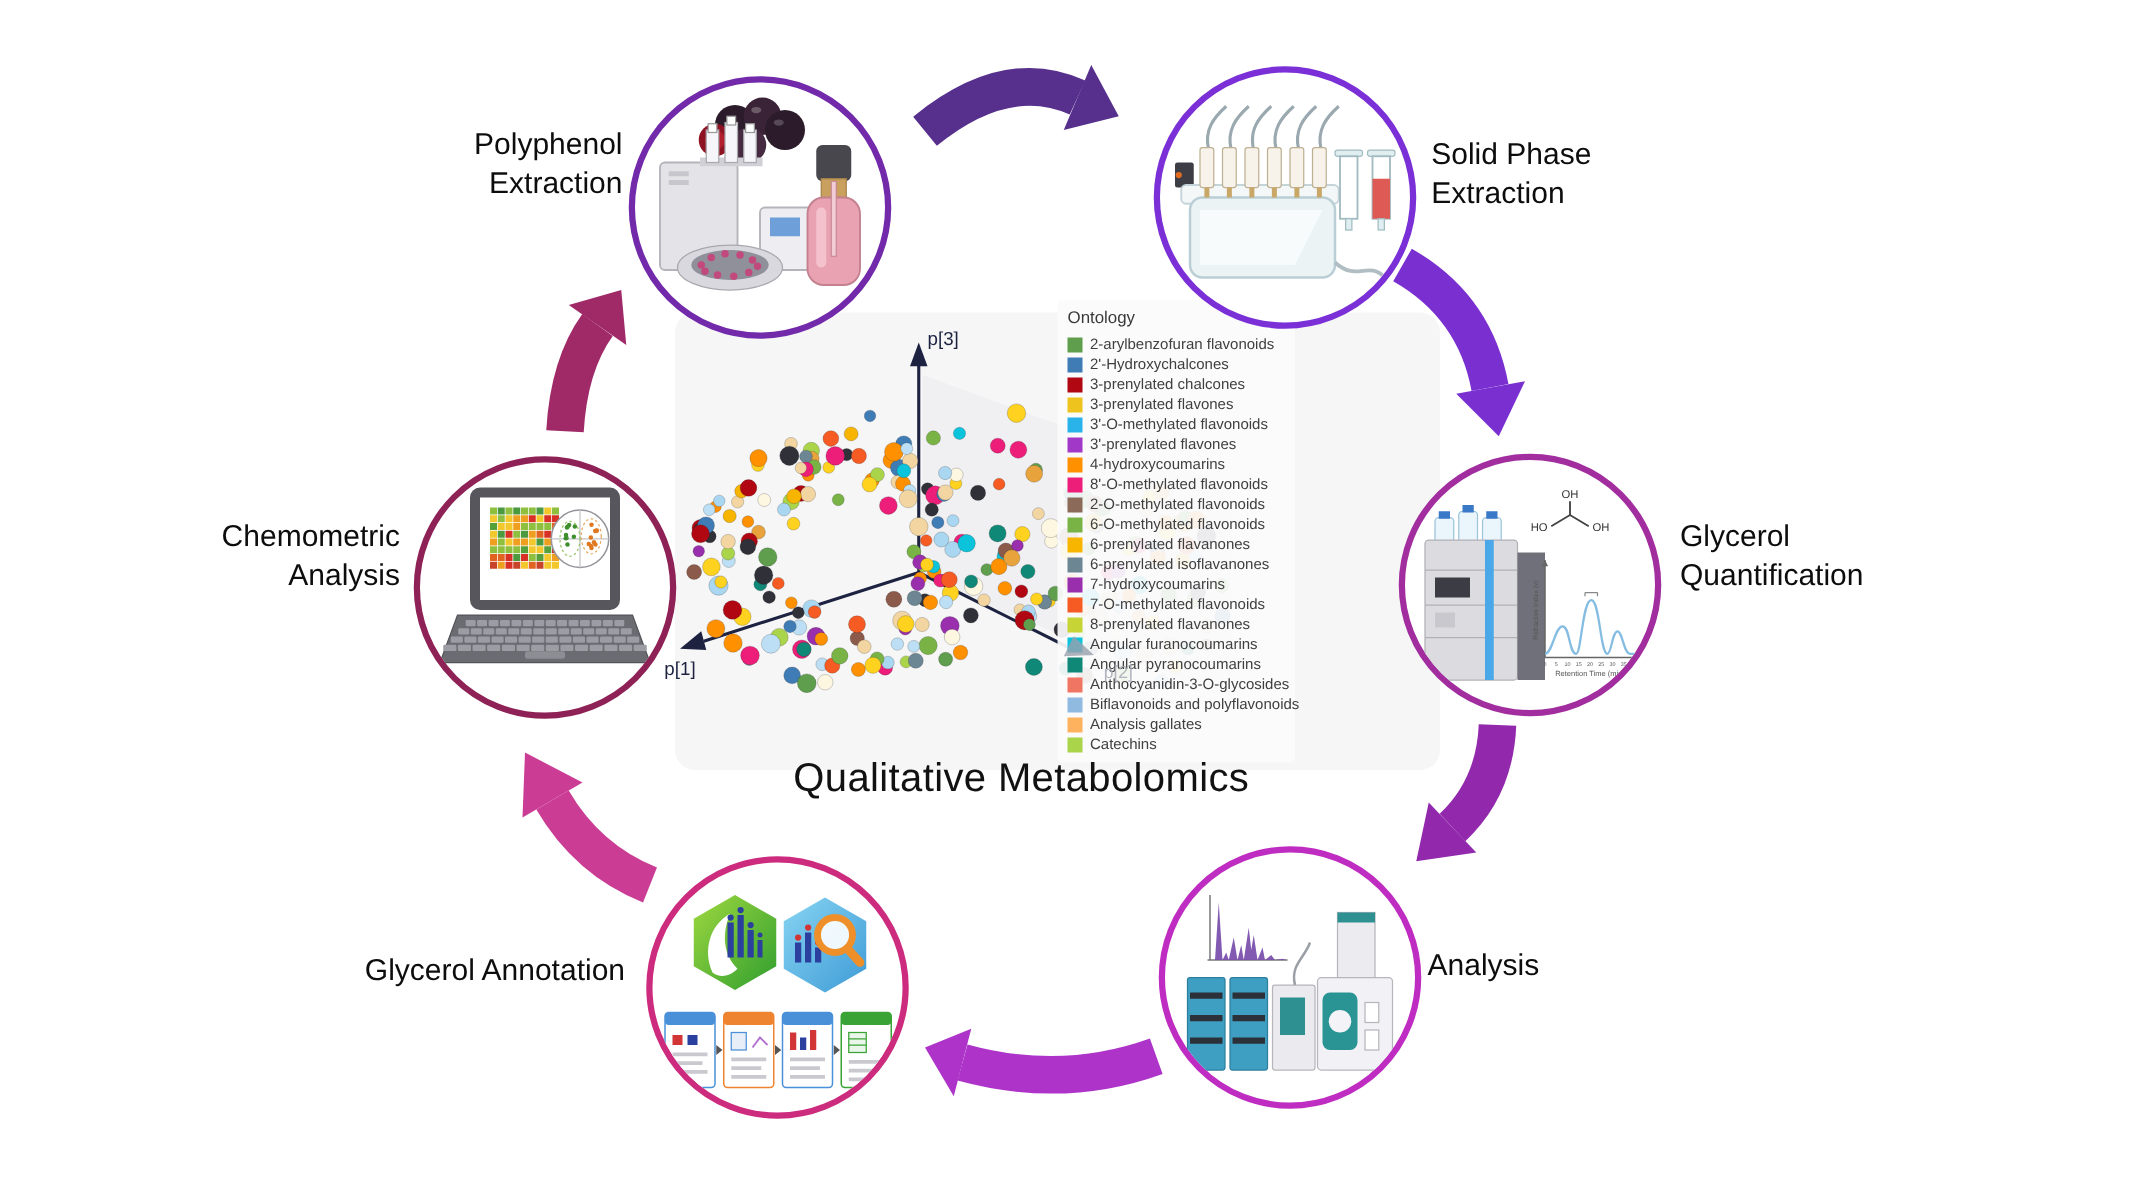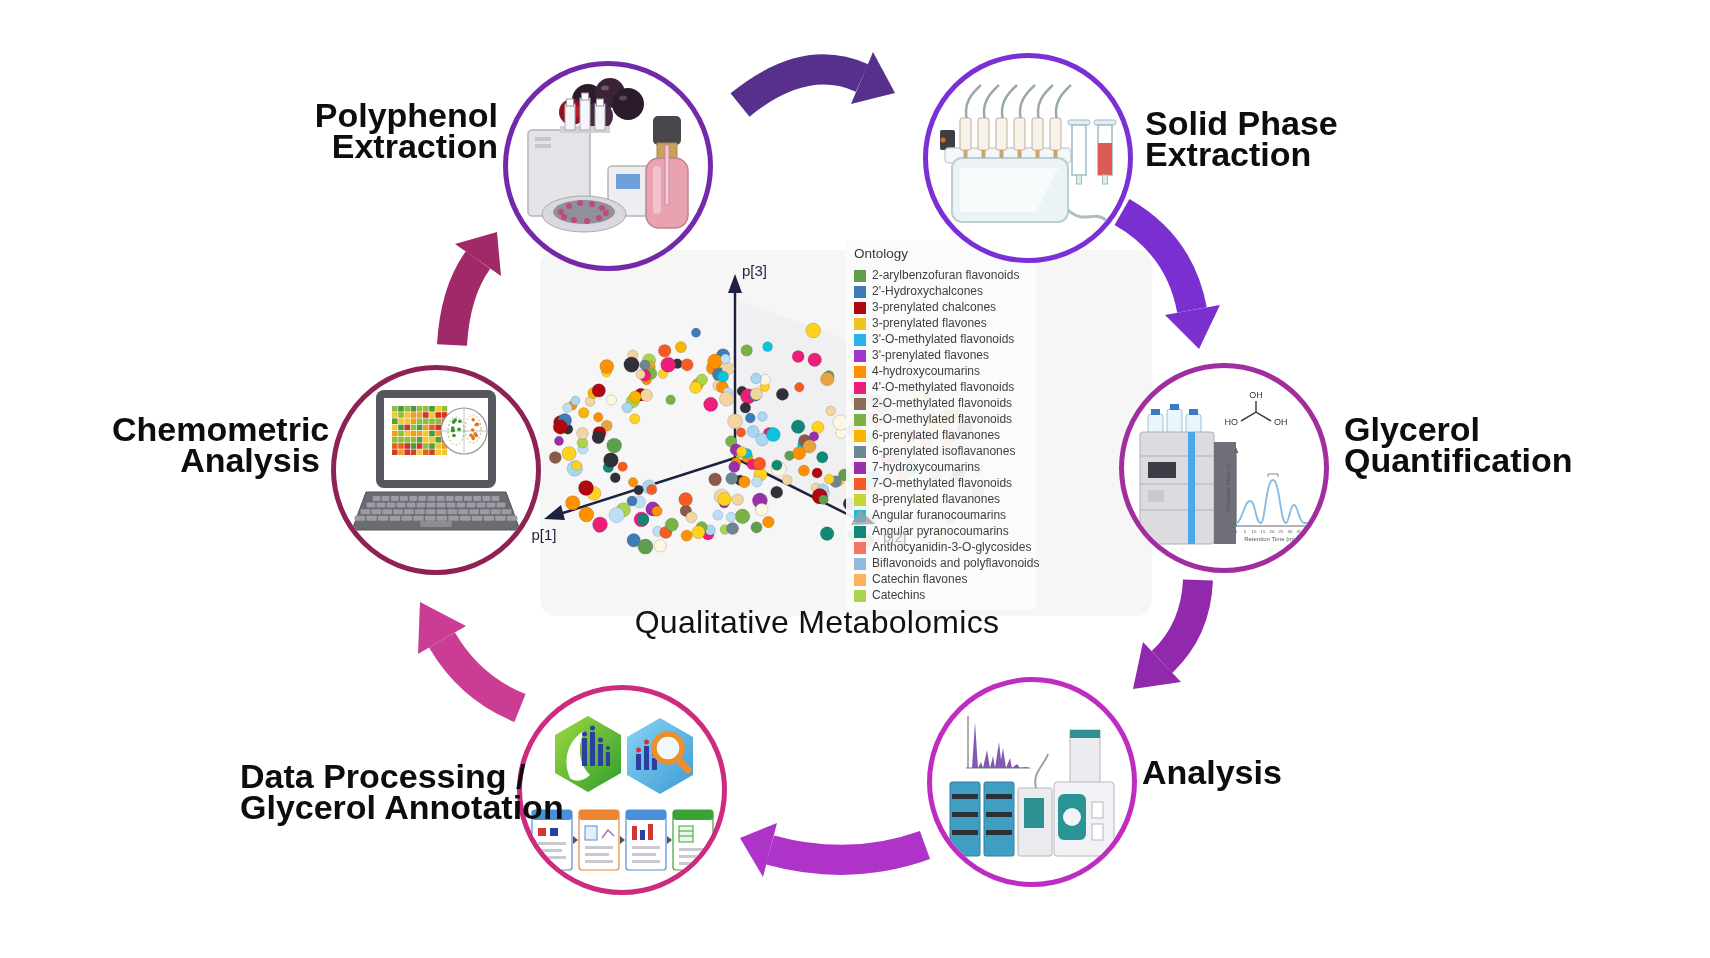--- a/index.html
+++ b/index.html
@@ -6,21 +6,21 @@
   html,body{width:1710px;height:958px;background:#fff;font-family:"Liberation Sans",sans-serif;overflow:hidden;position:relative}
 
   #backdrop{position:absolute;left:540px;top:250px;width:612px;height:366px;background:#f6f6f7;border-radius:16px;z-index:0}
 
   #scene{position:absolute;left:0;top:0;z-index:1}
   .band{fill:none;stroke-width:30;stroke-linecap:butt}
 
   .node{position:absolute;width:210px;height:210px;border-radius:50%;background:#fff;border:5px solid #888;overflow:hidden;z-index:3}
   .node svg{position:absolute;left:0;top:0}
 
-  .stage-label{position:absolute;z-index:3;font-weight:700;font-size:34px;line-height:31px;color:#0d0d0d;white-space:nowrap}
+  .stage-label{position:absolute;z-index:3;font-weight:400;font-size:24px;line-height:31px;color:#0d0d0d;white-space:nowrap}
   .stage-label span{display:block}
   .align-r{text-align:right}
 
   #diagram-title{position:absolute;left:612px;top:604px;width:410px;z-index:3;text-align:center;font-weight:400;font-size:32px;color:#121212;letter-spacing:.3px}
 
   #legend-panel{position:absolute;left:846px;top:240px;width:190px;z-index:2;background:rgba(251,251,252,.93);border-radius:4px;padding:6px 4px 8px 8px}
   .lg-title{font-size:13.5px;color:#3a3a3a;margin-bottom:5px}
   .lg-row{display:flex;align-items:flex-end;height:16px}
   .lg-sq{width:12px;height:12px;margin-right:6px;flex:0 0 12px}
   .lg-lb{font-size:12px;color:#3f3f3f;white-space:nowrap}
@@ -355,21 +355,21 @@
       <div class="lg-row">
         <span class="lg-sq" style="background: rgb(162, 56, 200);"></span>
         <span class="lg-lb">3'-prenylated flavones</span>
       </div>
       <div class="lg-row">
         <span class="lg-sq" style="background: rgb(255, 144, 0);"></span>
         <span class="lg-lb">4-hydroxycoumarins</span>
       </div>
       <div class="lg-row">
         <span class="lg-sq" style="background: rgb(237, 30, 121);"></span>
-        <span class="lg-lb">4'-O-methylated flavonoids</span>
+        <span class="lg-lb">8'-O-methylated flavonoids</span>
       </div>
       <div class="lg-row">
         <span class="lg-sq" style="background: rgb(140, 106, 90);"></span>
         <span class="lg-lb">2-O-methylated flavonoids</span>
       </div>
       <div class="lg-row">
         <span class="lg-sq" style="background: rgb(121, 179, 69);"></span>
         <span class="lg-lb">6-O-methylated flavonoids</span>
       </div>
       <div class="lg-row">
@@ -403,21 +403,21 @@
       <div class="lg-row">
         <span class="lg-sq" style="background: rgb(241, 117, 99);"></span>
         <span class="lg-lb">Anthocyanidin-3-O-glycosides</span>
       </div>
       <div class="lg-row">
         <span class="lg-sq" style="background: rgb(144, 186, 223);"></span>
         <span class="lg-lb">Biflavonoids and polyflavonoids</span>
       </div>
       <div class="lg-row">
         <span class="lg-sq" style="background: rgb(255, 178, 94);"></span>
-        <span class="lg-lb">Catechin flavones</span>
+        <span class="lg-lb">Analysis gallates</span>
       </div>
       <div class="lg-row">
         <span class="lg-sq" style="background: rgb(170, 212, 74);"></span>
         <span class="lg-lb">Catechins</span>
       </div>
     </div>
 </div>
 
 <svg id="p2-overlay" width="90" height="56" viewBox="0 0 90 56">
   <polygon points="6,27 14,11 30,26" fill="#9aa0ad" opacity="0.8"></polygon>
@@ -855,21 +855,20 @@
     <span>Extraction</span>
 </div>
 <div class="stage-label" style="left:1344px;top:414px">
   <span>Glycerol</span>
     <span>Quantification</span>
 </div>
 <div class="stage-label" style="left:1142px;top:757px">
     <span>Analysis</span>
 </div>
 <div class="stage-label align-r" style="left:240px;top:761px;width:260px">
-  <span>Data Processing /</span>
     <span>Glycerol Annotation</span>
 </div>
 <div class="stage-label align-r" style="left:112px;top:414px;width:208px">
   <span>Chemometric</span>
     <span>Analysis</span>
 </div>
 
 <div id="diagram-title">Qualitative Metabolomics</div>
 
 </body></html>

